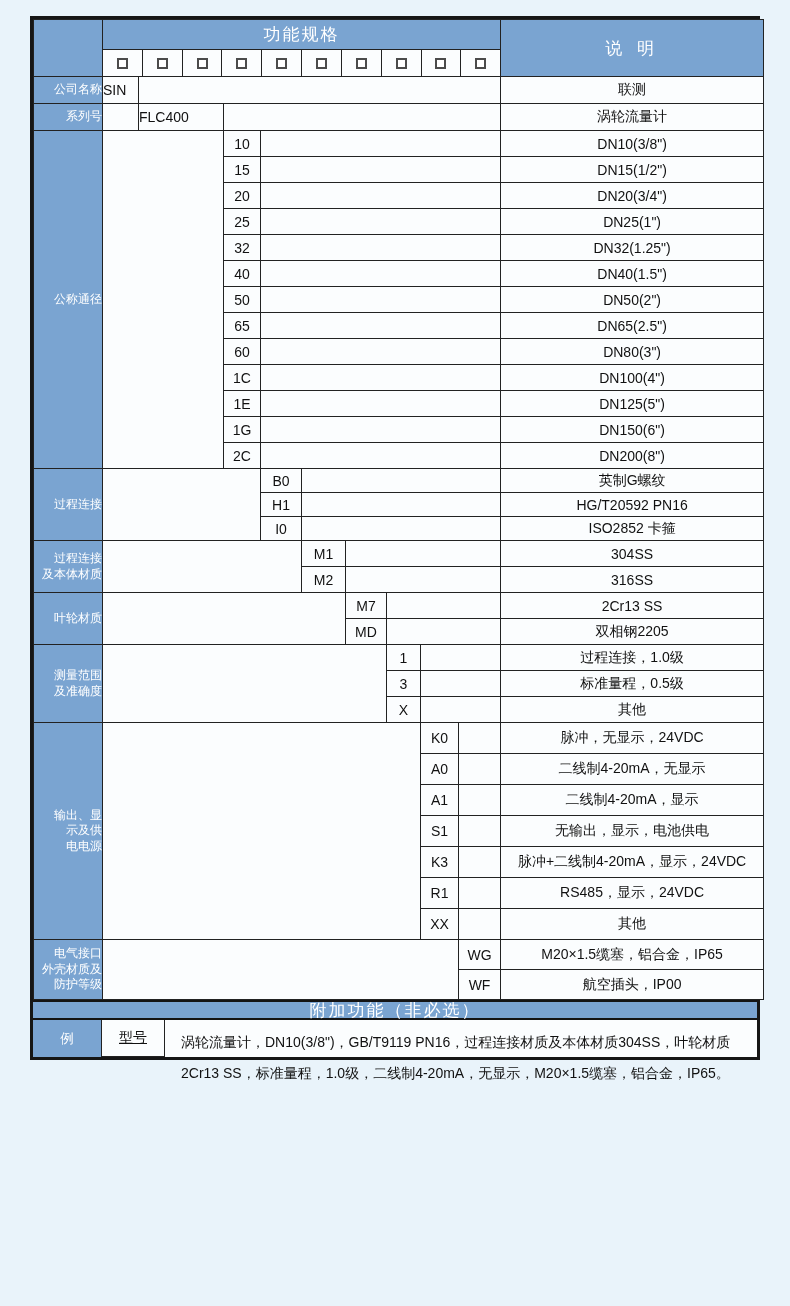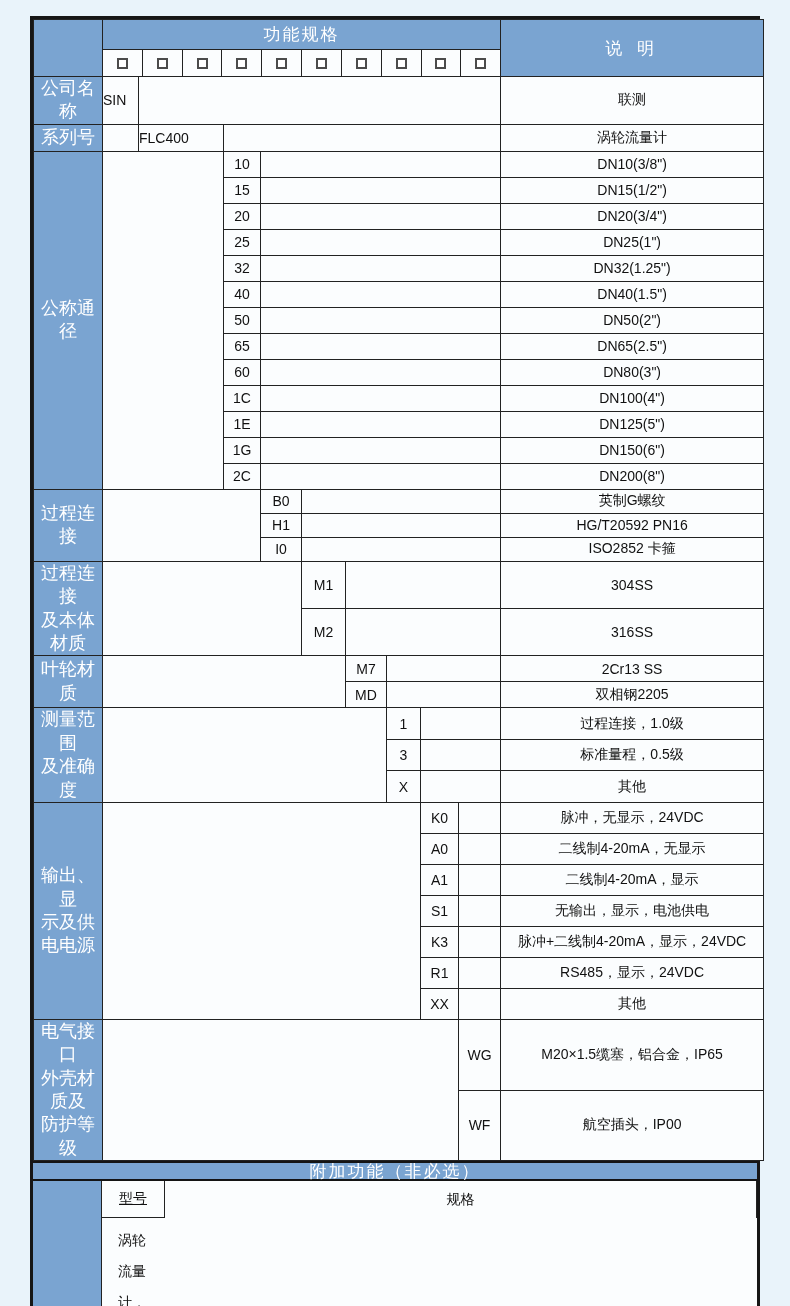--- a/index.html
+++ b/index.html
@@ -32,21 +32,21 @@
   .head{font-size:17px;text-align:center;}
   .func-head{letter-spacing:2px;}
   .desc-head{letter-spacing:5px;}
   .hrow1 td{height:30px;}
   .cbcell{height:27px;background:var(--cell-bg);}
   .cbrow{display:flex;height:100%;align-items:stretch;}
   .cb{flex:1;display:flex;align-items:center;justify-content:center;border-right:1px solid var(--line);}
   .cb:last-child{border-right:none;}
   .sq{width:11px;height:11px;border:2px solid #4b4b4b;background:#fff;display:block;}
   .lab{
-    font-size:18px;text-align:center;white-space:pre-line;line-height:1.3;
+    font-size:12px;text-align:right;white-space:pre-line;line-height:1.3;
   }
   .cell{background:var(--cell-bg);font-size:14px;}
   .code{text-align:center;}
   .code-left{text-align:left;padding-left:7px;}
   .desc{text-align:center;}
   .sec-top td{border-top:2px solid #141414;}
   .r27 td{height:27px;}
   .r26 td{height:26px;}
   .r25 td{height:31px;}
   .r24 td{height:24px;}
@@ -327,17 +327,16 @@
             <td class="cell desc">航空插头，IP00</td>
           </tr>
         </tbody>
     </table>
 
     <div class="band">附加功能（非必选）</div>
 
     <div class="example">
       <div class="ex-label blue">例</div>
       <div class="ex-k ex-k1">型号</div>
-      <div class="ex-k ex-k2">规格</div>
       <div class="ex-v ex-v2">涡轮流量计，DN10(3/8")，GB/T9119 PN16，过程连接材质及本体材质304SS，叶轮材质2Cr13 SS，标准量程，1.0级，二线制4-20mA，无显示，M20×1.5缆塞，铝合金，IP65。</div>
     </div>
   </div>
 </div>
 
 </body></html>

